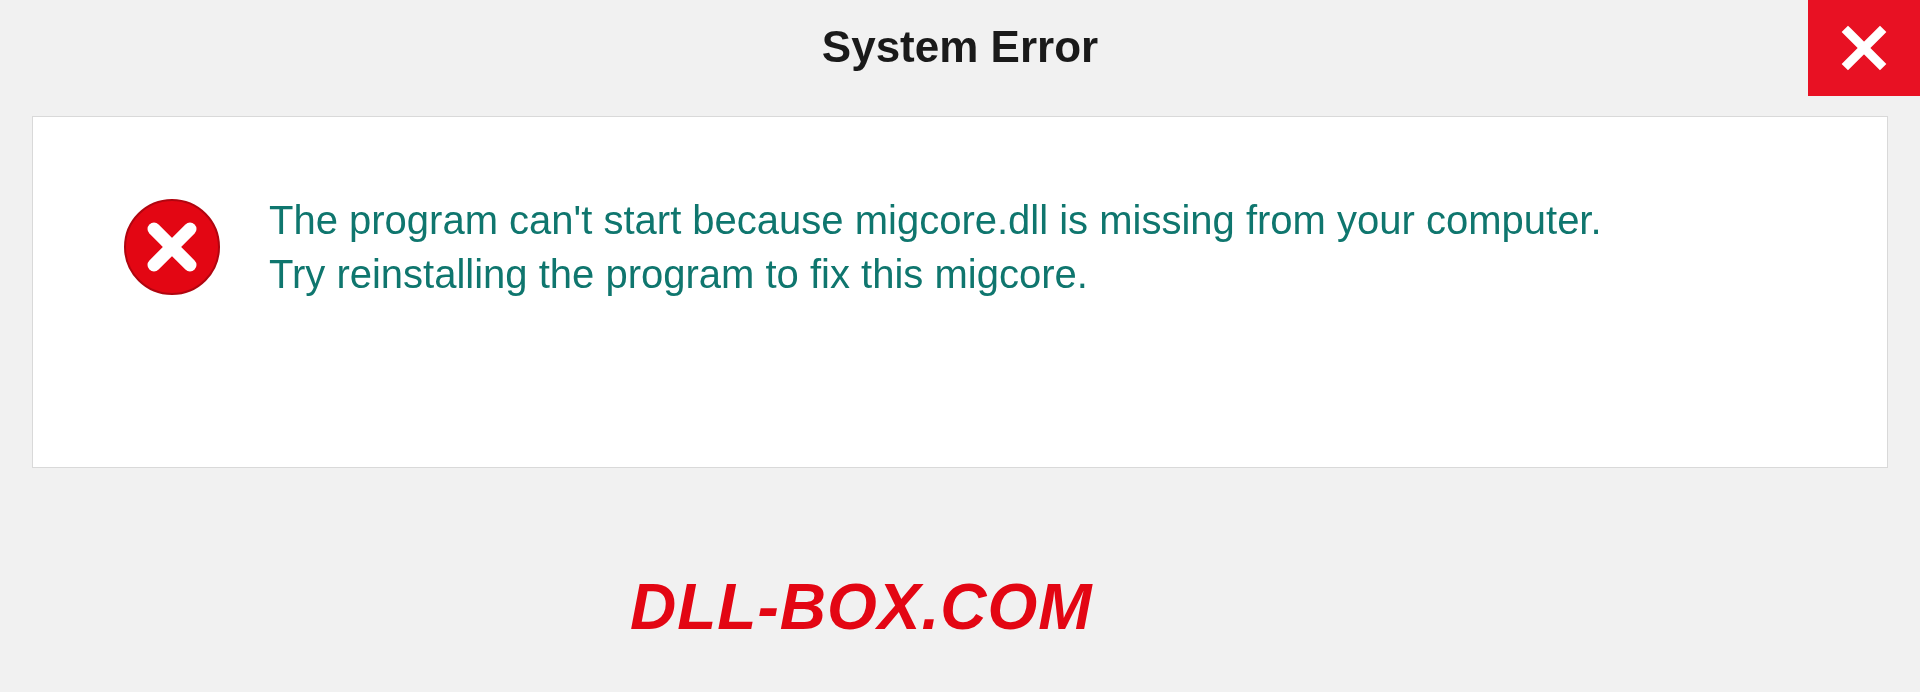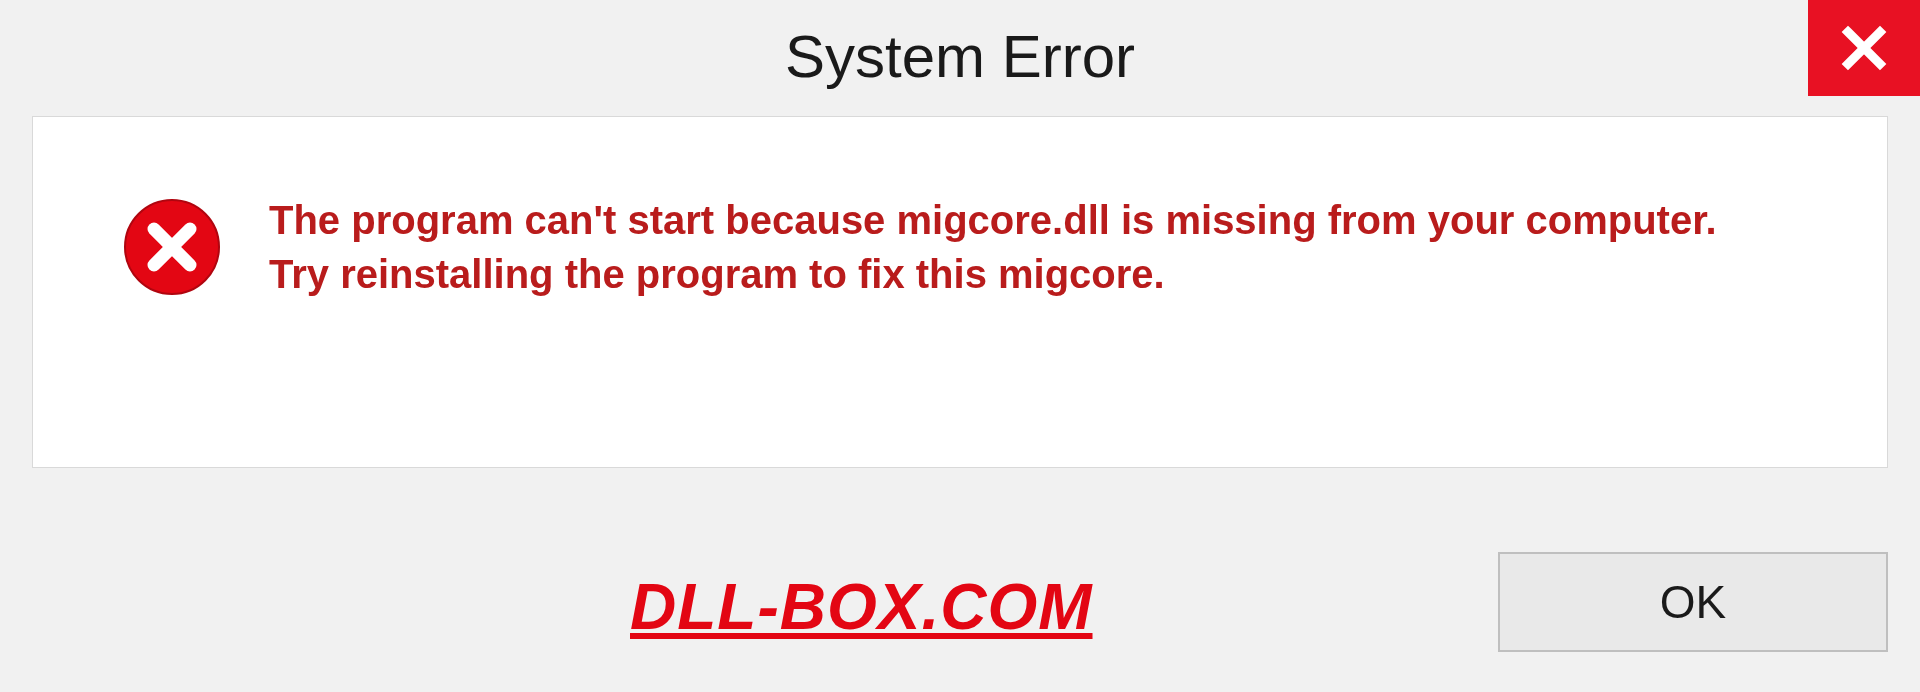--- a/index.html
+++ b/index.html
@@ -15,22 +15,22 @@
   .titlebar {
     position: relative;
     height: 96px;
     width: 100%;
   }
   .title-text {
     position: absolute;
     left: 50%;
     top: 22px;
     transform: translateX(-50%);
-    font-size: 60px;
-    font-weight: 400;
+    font-size: 44px;
+    font-weight: 700;
     color: #1a1a1a;
     white-space: nowrap;
   }
   .close-btn {
     position: absolute;
     top: 0;
     right: 0;
     width: 112px;
     height: 96px;
     background: #e81123;
@@ -59,43 +59,42 @@
   }
   .error-icon {
     flex: 0 0 auto;
     width: 98px;
     height: 98px;
     margin-left: 50px;
   }
   .message {
     font-size: 40px;
     line-height: 1.35;
-    color: #b91c1c;
-    font-weight: 700;
+    color: #0f766e;
+    font-weight: 400;
   }
 
   
   .footer {
     position: absolute;
     left: 0;
     right: 0;
     bottom: 0;
     height: 200px;
   }
   .watermark {
     position: absolute;
     left: 630px;
     bottom: 48px;
     font-size: 64px;
     font-weight: 800;
     font-style: italic;
     color: #e30613;
     letter-spacing: 1px;
     font-family: "Arial Black", Arial, sans-serif;
-    text-decoration: underline;
   }
   .ok-btn {
     position: absolute;
     right: 32px;
     bottom: 40px;
     width: 390px;
     height: 100px;
     background: #e9e9e9;
     border: 2px solid #bfbfbf;
     display: flex;
@@ -132,14 +131,13 @@
     </div>
     <div class="message">
       <div>The program can't start because migcore.dll is missing from your computer.</div>
       <div>Try reinstalling the program to fix this migcore.</div>
     </div>
   </div>
 </div>
 
 <div class="footer">
   <div class="watermark">DLL-BOX.COM</div>
-  <button class="ok-btn">OK</button>
 </div>
 
 </body></html>

